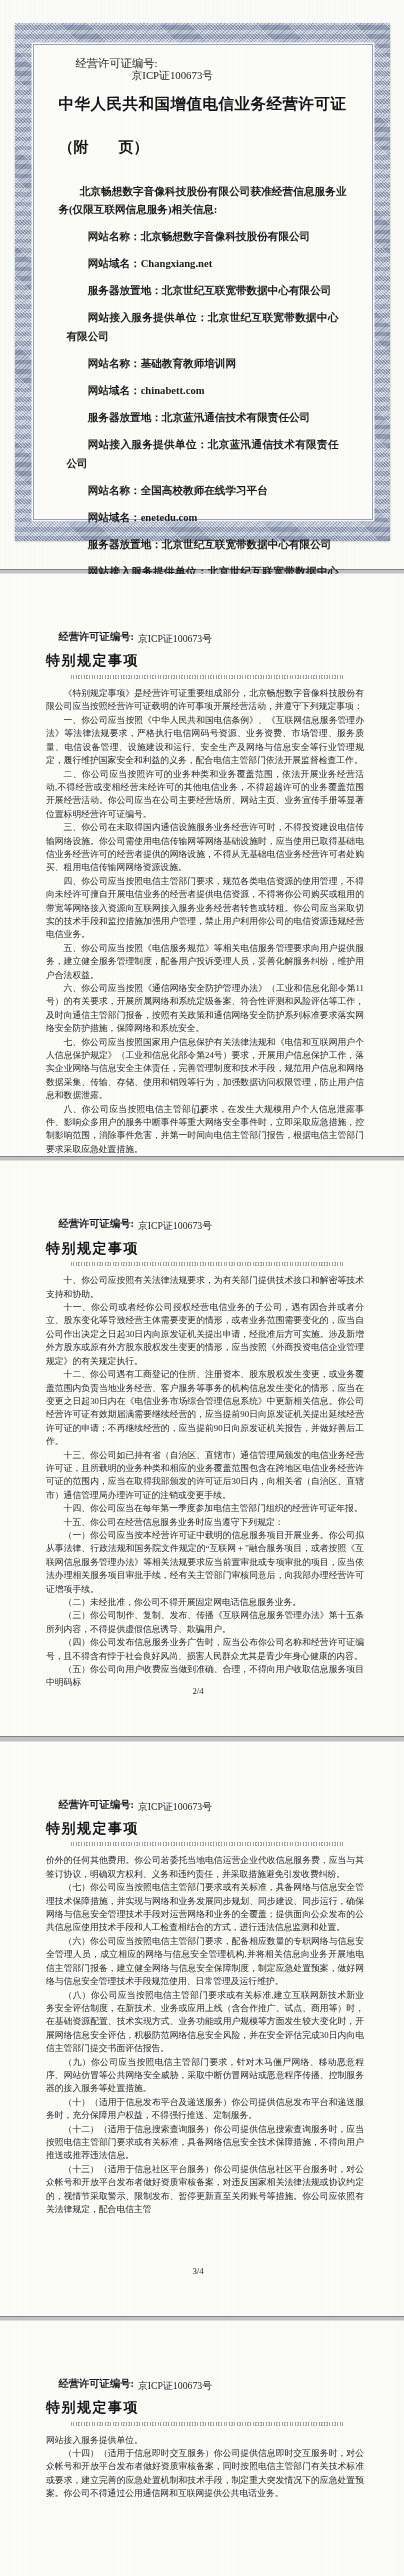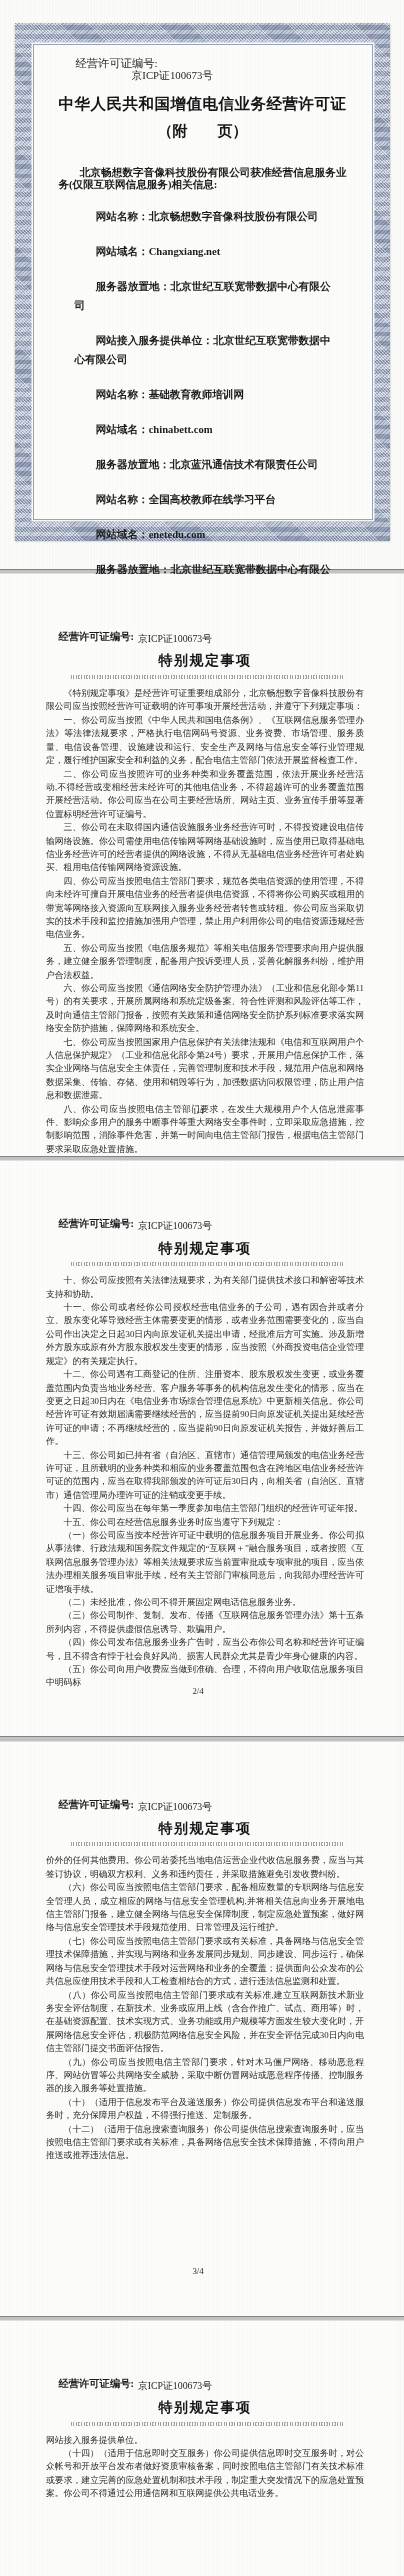--- a/index.html
+++ b/index.html
@@ -46,28 +46,28 @@
     box-shadow:0 0 0 1.5px rgba(255,255,255,.9);
     padding:11.3px 25px;
     box-sizing:border-box;
   }
   .cert-no-label{font-size:11.3px; margin:0 0 0 17px; color:#1f1f1f;}
   .cert-no-value{font-size:10.8px; margin:-1.5px 0 0 73px; color:#1f1f1f;}
   .cert-title{
     font-size:15.5px; font-weight:bold; text-align:center;
     letter-spacing:0.5px; margin:10.3px 0 0; color:#161616;
   }
-  .cert-sub{font-size:15px; font-weight:bold; text-align:center; margin:7px 0 0; color:#161616;}
+  .cert-sub{font-size:15px; font-weight:bold; text-align:left; margin:23px 0 0; color:#161616;}
   .cert-intro{
-    font-size:10.6px; font-weight:bold; line-height:12px;
+    font-size:10.6px; font-weight:bold; line-height:18px;
     text-indent:2em; text-align:justify; margin:26px 0 0; color:#1d1d1d;
   }
   .entry{
     font-size:10.6px; font-weight:bold; line-height:19px;
-    text-indent:2em; text-align:justify; margin:16px; color:#1d1d1d;
+    text-indent:2em; text-align:justify; margin:8px; color:#1d1d1d;
   }
 
   
   .divider{
     height:5.2px;
     box-sizing:border-box;
     background:#c2c2c2;
     border-top:1px solid #828282;
     border-bottom:0.5px solid #dedede;
   }
@@ -79,21 +79,21 @@
     box-sizing:border-box;
     padding:56px 32px 0 46px;
     background:
       repeating-linear-gradient(90deg, rgba(0,0,0,0.013) 0 1px, rgba(0,0,0,0) 1px 2.6px),
       #fcfcfb;
   }
   .pp-no-row{margin-left:12.4px; white-space:nowrap;}
   .pp-label{font-size:10.3px; font-weight:bold; color:#1f1f1f;}
   .pp-no{font-size:9.8px; position:relative; top:2.1px; margin-left:4.1px; color:#1f1f1f;}
   .pp-title{
-    font-size:14px; font-weight:bold; text-align:center;
+    font-size:14px; font-weight:bold; text-align:left;
     letter-spacing:1.5px; margin:8.2px 0 0; color:#161616;
   }
   .zigzag{
     height:4.1px; width:272px; margin:4.6px 0 0 25px;
     background:
       repeating-linear-gradient(100deg, #8d8d8d 0 0.8px, rgba(0,0,0,0) 0.8px 2.6px),
       repeating-linear-gradient(80deg, #9a9a9a 0 0.8px, rgba(0,0,0,0) 0.8px 2.6px);
     opacity:.85;
   }
   .pp-body{margin-top:8px;}
@@ -123,20 +123,21 @@
       <h2 class="cert-sub">（附　　页）</h2>
       <p class="cert-intro">北京畅想数字音像科技股份有限公司获准经营信息服务业务(仅限互联网信息服务)相关信息:</p>
       <div id="cert-entries">
           <p class="entry"><span>网站名称：</span><span>北京畅想数字音像科技股份有限公司</span></p>
           <p class="entry"><span>网站域名：</span><span>Changxiang.net</span></p>
           <p class="entry"><span>服务器放置地：</span><span>北京世纪互联宽带数据中心有限公司</span></p>
           <p class="entry"><span>网站接入服务提供单位：</span><span>北京世纪互联宽带数据中心有限公司</span></p>
           <p class="entry"><span>网站名称：</span><span>基础教育教师培训网</span></p>
           <p class="entry"><span>网站域名：</span><span>chinabett.com</span></p>
           <p class="entry"><span>服务器放置地：</span><span>北京蓝汛通信技术有限责任公司</span></p>
+          <p class="entry"><span>网站接入服务提供单位：</span><span>北京蓝汛通信技术有限责任公司</span></p>
           <p class="entry"><span>网站名称：</span><span>全国高校教师在线学习平台</span></p>
           <p class="entry"><span>网站域名：</span><span>enetedu.com</span></p>
           <p class="entry"><span>服务器放置地：</span><span>北京世纪互联宽带数据中心有限公司</span></p>
           <p class="entry"><span>网站接入服务提供单位：</span><span>北京世纪互联宽带数据中心有限公司</span></p>
         </div>
     </div>
   </section>
 
   <div class="cert-gap"></div>
 
@@ -185,26 +186,27 @@
   </section>
       <div class="divider"></div>
       <section class="prov-page" style="height: 574px;">
     <div class="pp-no-row">
       <span class="pp-label">经营许可证编号:</span><span class="pp-no">京ICP证100673号</span>
     </div>
     <h2 class="pp-title">特别规定事项</h2>
     <div class="zigzag"></div>
     <div class="pp-body">
           <p class="para noindent">价外的任何其他费用。你公司若委托当地电信运营企业代收信息服务费，应当与其签订协议，明确双方权利、义务和违约责任，并采取措施避免引发收费纠纷。</p>
+          <p class="para">（七）你公司应当按照电信主管部门要求或有关标准，具备网络与信息安全管理技术保障措施，并实现与网络和业务发展同步规划、同步建设、同步运行，确保网络与信息安全管理技术手段对运营网络和业务的全覆盖；提供面向公众发布的公共信息应使用技术手段和人工检查相结合的方式，进行违法信息监测和处置。</p>
           <p class="para">（六）你公司应当按照电信主管部门要求，配备相应数量的专职网络与信息安全管理人员，成立相应的网络与信息安全管理机构,并将相关信息向业务开展地电信主管部门报备，建立健全网络与信息安全保障制度，制定应急处置预案，做好网络与信息安全管理技术手段规范使用、日常管理及运行维护。</p>
-          <p class="para">（七）你公司应当按照电信主管部门要求或有关标准，具备网络与信息安全管理技术保障措施，并实现与网络和业务发展同步规划、同步建设、同步运行，确保网络与信息安全管理技术手段对运营网络和业务的全覆盖；提供面向公众发布的公共信息应使用技术手段和人工检查相结合的方式，进行违法信息监测和处置。</p>
           <p class="para">（八）你公司应当按照电信主管部门要求或有关标准,建立互联网新技术新业务安全评估制度，在新技术、业务或应用上线（含合作推广、试点、商用等）时，在基础资源配置、技术实现方式、业务功能或用户规模等方面发生较大变化时，开展网络信息安全评估，积极防范网络信息安全风险，并在安全评估完成30日内向电信主管部门提交书面评估报告。</p>
           <p class="para">（九）你公司应当按照电信主管部门要求，针对木马僵尸网络、移动恶意程序、网站仿冒等公共网络安全威胁，采取中断仿冒网站或恶意程序传播、控制服务器的接入服务等处置措施。</p>
           <p class="para">（十）（适用于信息发布平台及递送服务）你公司提供信息发布平台和递送服务时，充分保障用户权益，不得强行推送、定制服务。</p>
           <p class="para">（十二）（适用于信息搜索查询服务）你公司提供信息搜索查询服务时，应当按照电信主管部门要求或有关标准，具备网络信息安全技术保障措施，不得向用户推送或推荐违法信息。</p>
+          <p class="para">（十三）（适用于信息社区平台服务）你公司提供信息社区平台服务时，对公众帐号和开放平台发布者做好资质审核备案，对违反国家相关法律法规或协议约定的，视情节采取警示、限制发布、暂停更新直至关闭账号等措施。你公司应依照有关法律规定，配合电信主管</p>
         </div>
     <div class="pp-num">3/4</div>
   </section>
       <div class="divider"></div>
       <section class="prov-page last" style="height: 551px;">
     <div class="pp-no-row">
       <span class="pp-label">经营许可证编号:</span><span class="pp-no">京ICP证100673号</span>
     </div>
     <h2 class="pp-title">特别规定事项</h2>
     <div class="zigzag"></div>

